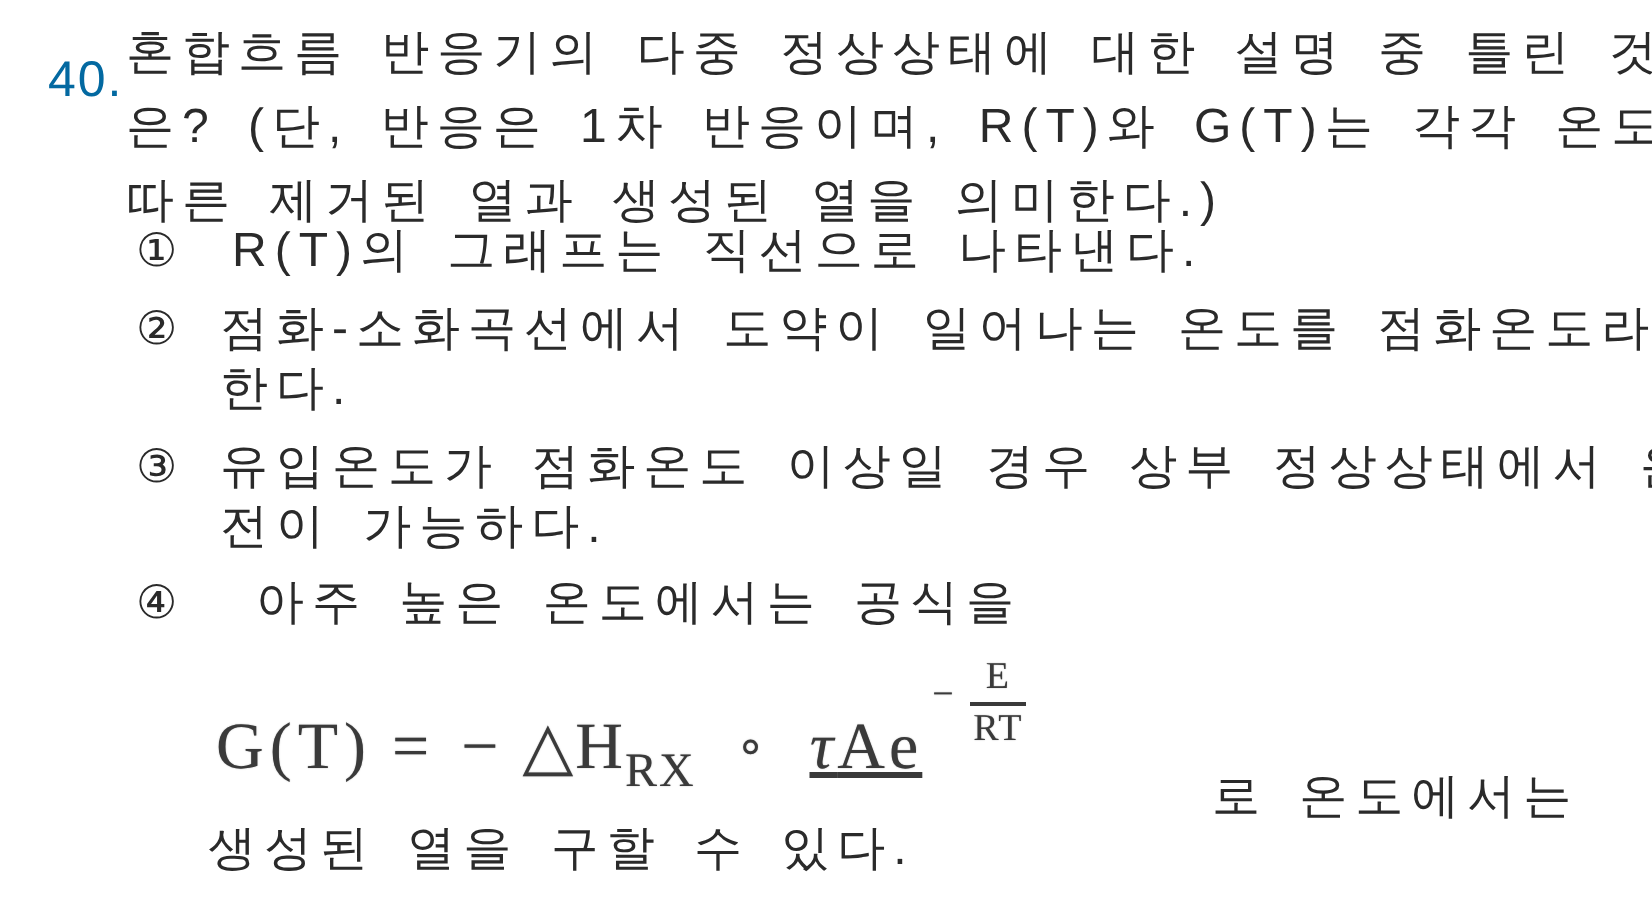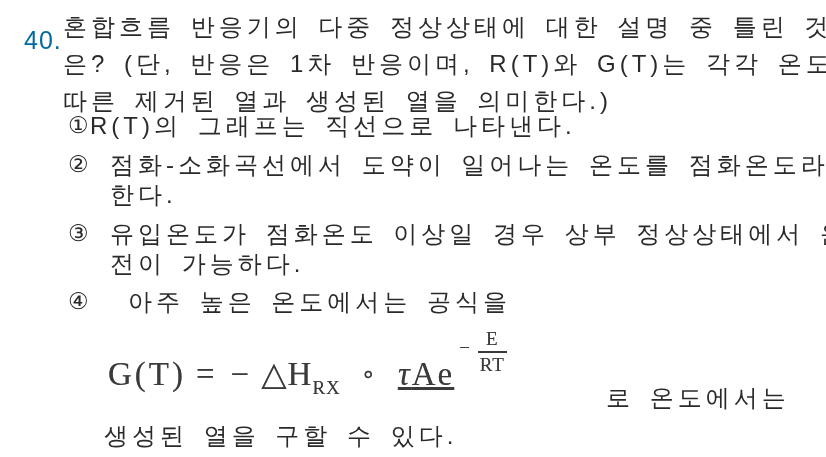--- a/index.html
+++ b/index.html
@@ -59,21 +59,21 @@
   .f-main {
     display: inline-flex;
     align-items: baseline;
     line-height: 44px;
   }
   .f-lhs    { letter-spacing: 3px; text-align: right; }
   .f-eq     { margin-left: 10px; }
   .f-minus  { margin-left: 16px; }
   .f-deltaH { margin-left: 12px; letter-spacing: 1px; }
   .f-sub {
-    font-size: 19px;
+    font-size: 24px;
     transform: translateY(9px);
     letter-spacing: 1px;
     display: inline-block;
   }
   .f-circ {
     margin-left: 20px;
     font-size: 24px;
     transform: translateY(-3px);
     display: inline-block;
   }
@@ -106,37 +106,37 @@
     padding: 0 8px 1px 8px;
     border-bottom: 2px solid #3a3a3a;
   }
   .f-den { padding-top: 1px; text-align: right; }
   .formula-suffix {
     left: 606px;
     top: 382px;
   }
   .closing-line {
     left: 104px;
-    top: 420px;
+    top: 408px;
   }
 </style>
 </head>
 <body>
 
 <div class="abs q-number">40.</div>
 
 <div class="abs ko stem">
   <div>혼합흐름 반응기의 다중 정상상태에 대한 설명 중 틀린 것</div>
   <div>은? (단, 반응은 1차 반응이며, R(T)와 G(T)는 각각 온도에</div>
   <div>따른 제거된 열과 생성된 열을 의미한다.)</div>
 </div>
 
 <div class="abs" style="left:68px; top:111px;">
   <span class="option-marker" style="position:absolute; left:0; top:1px;">①</span>
-  <div class="ko option-lines" style="margin-left:22px;">
+  <div class="ko option-lines" style="margin-left:48px;">
     <div>R(T)의 그래프는 직선으로 나타낸다.</div>
   </div>
 </div>
 
 <div class="abs" style="left:68px; top:150px;">
   <span class="option-marker" style="position:absolute; left:0; top:1px;">②</span>
   <div class="ko option-lines" style="margin-left:42px;">
     <div>점화-소화곡선에서 도약이 일어나는 온도를 점화온도라</div>
     <div>한다.</div>
   </div>

